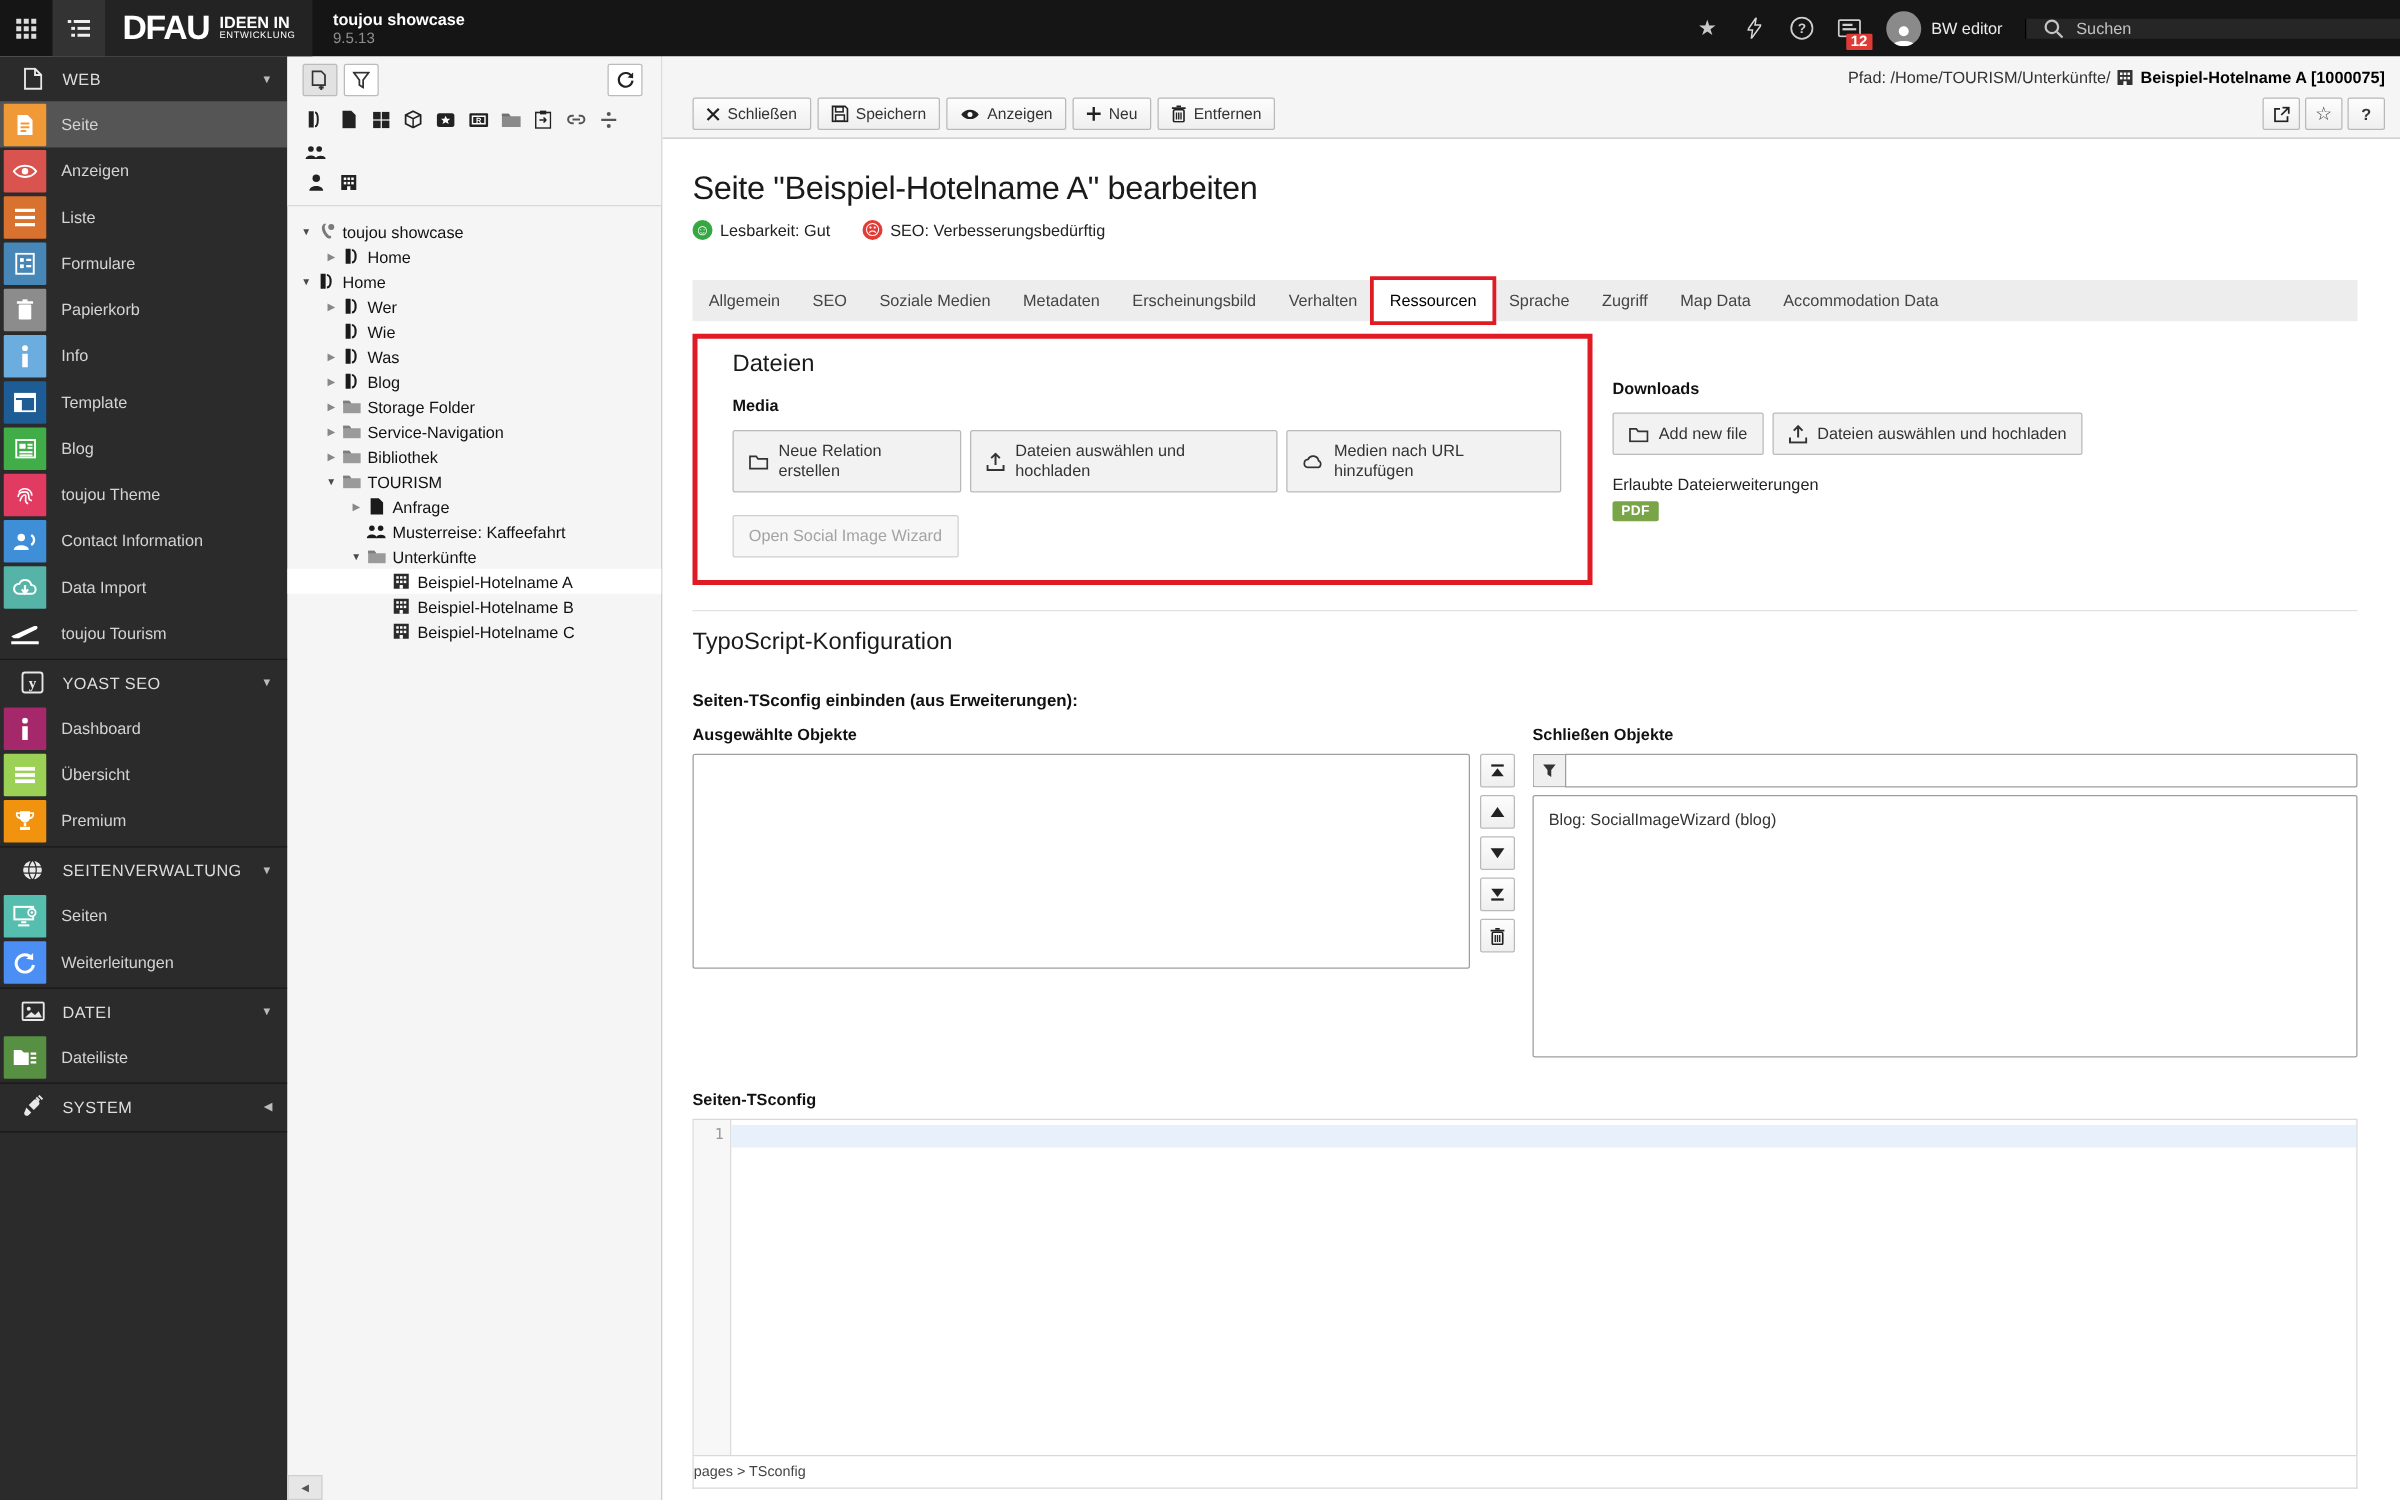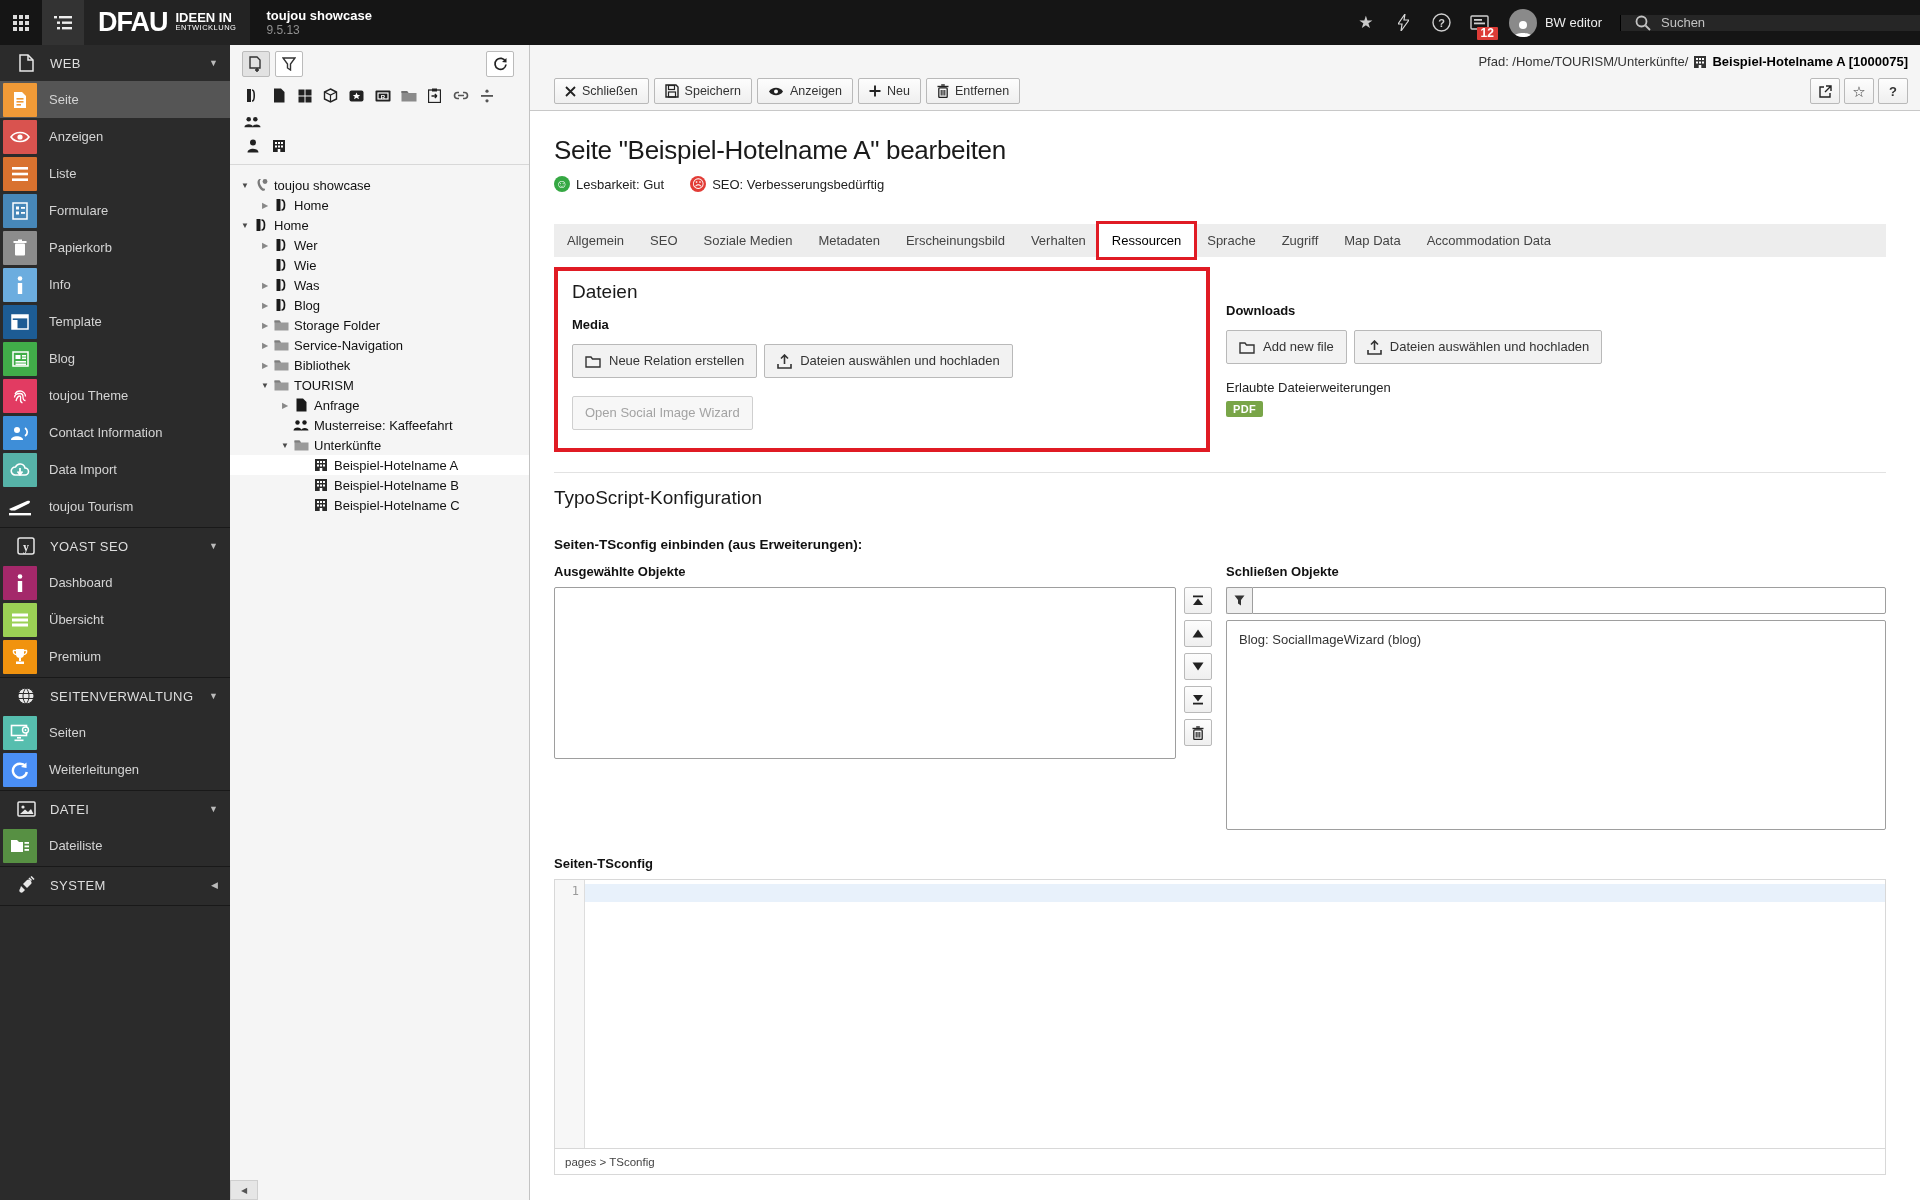--- a/index.html
+++ b/index.html
@@ -75,21 +75,21 @@
   .statusrow { margin-top:10px; display:flex; align-items:center; gap:26px; font-size:13px; color:#222; }
   .statusitem { display:flex; align-items:center; gap:6px; }
   .face { width:16px; height:16px; border-radius:50%; color:#fff; font-size:12px; line-height:16px; text-align:center; }
   .face-good { background:#35a843; }
   .face-bad { background:#e23c36; }
 
   .tabs { margin-top:32px; background:#ededed; display:flex; align-items:stretch; height:33px; }
   .tab { display:flex; align-items:center; padding:0 13px; font-size:13px; color:#444; cursor:pointer; }
   .tab.active { background:#fff; color:#000; outline:3px solid #e01b24; outline-offset:0; z-index:2; }
 
-  .redbox { margin-top:10px; width:656px; border:4px solid #e01b24; padding:10px 14px 18px 14px; }
+  .redbox { margin-top:10px; width:720px; border:4px solid #e01b24; padding:10px 14px 18px 28px; }
   .filesrow { display:flex; }
   .h2like { font-size:19px; font-weight:400; color:#1a1a1a; }
   .lbl-bold { font-size:13px; font-weight:bold; color:#111; margin-top:14px; }
   .btnrow { display:flex; margin-top:12px; }
   .fbtn { display:inline-flex; align-items:center; gap:8px; font-size:13px; color:#333; background:#f2f2f2; border:1px solid #b9b9b9; border-radius:2px; padding:8px 12px; margin-right:7px; cursor:pointer; line-height:16px; }
   .fbtn.disabled { color:#a3a3a3; background:#f7f7f7; border-color:#cfcfcf; cursor:default; }
   .downloads { margin-left:16px; padding-top:46px; }
   .extlabel { font-size:13px; color:#222; margin-top:16px; }
   .pdfbadge { display:inline-block; margin-top:6px; background:#79a548; color:#fff; font-size:11px; font-weight:bold; padding:2px 7px; border-radius:2px; letter-spacing:.3px; }
 
@@ -106,21 +106,21 @@
   .filterbtn { width:26px; border:1px solid #9e9e9e; border-right:none; border-radius:2px 0 0 2px; background:#efefef; display:flex; align-items:center; justify-content:center; cursor:pointer; }
   .filterinput { flex:1; border:1px solid #9e9e9e; border-radius:0 2px 2px 0; font-size:13px; padding:0 8px; font-family:"Liberation Sans", sans-serif; background:#fff; }
   .lb-right { height:210px; margin-top:6px; padding-top:8px; }
   .lb-item { font-size:13px; color:#333; padding:3px 12px; cursor:pointer; }
 
   .tslabel { margin-top:26px; }
   .editor { margin-top:8px; border:1px solid #d8d8d8; height:270px; display:flex; position:relative; background:#fff; }
   .gutter { width:30px; background:#f7f7f7; border-right:1px solid #ddd; text-align:right; padding:4px 5px 0 0; font-family:"DejaVu Sans Mono", monospace; font-size:12px; color:#9a9a9a; }
   .codearea { flex:1; padding-top:4px; cursor:text; }
   .activeline { height:18px; background:#e8f1fb; }
-  .edfooter { border:1px solid #d8d8d8; border-top:none; height:26px; display:flex; align-items:center; padding-left:10px; font-size:11.5px; color:#444; background:#fff; }
+  .edfooter { border:1px solid #d8d8d8; border-top:none; height:26px; display:flex; align-items:center; font-size:11.5px; color:#444; background:#fff; }
 
   .recfooter { display:flex; justify-content:flex-end; align-items:center; gap:6px; margin-top:34px; font-size:13px; color:#333; }
   .recfooter b { color:#111; }
 
   svg { display:block; }
 </style>
 </head>
 <body>
 
 <div class="app">
@@ -906,20 +906,26 @@
                   <path d="M1 2 H6 L7.5 4 H15 V12 H1 Z" fill="none" stroke="#333" stroke-width="1.4"></path>
                 </svg>
               <span>Neue Relation erstellen</span>
             </span>
             <span class="fbtn">
               <svg width="15" height="15" viewBox="0 0 15 15">
                   <path d="M7.5 10 V1 M4 4.5 L7.5 1 L11 4.5" fill="none" stroke="#333" stroke-width="1.6"></path>
                   <path d="M1 10 V14 H14 V10" fill="none" stroke="#333" stroke-width="1.6"></path>
                 </svg>
               <span>Dateien auswählen und hochladen</span>
+            </span>
+            <span class="fbtn">
+              <svg width="17" height="12" viewBox="0 0 17 12">
+                  <path d="M4 11 A3.3 3.3 0 0 1 4.5 4.5 A4.5 4.5 0 0 1 13 5.5 A3 3 0 0 1 13 11 Z" fill="none" stroke="#333" stroke-width="1.4"></path>
+                </svg>
+              <span>Medien nach URL hinzufügen</span>
             </span>
           </div>
           <div class="btnrow" style="margin-top:18px;">
             <span class="fbtn disabled">
               <span>Open Social Image Wizard</span>
             </span>
           </div>
         </div>
 
         <div class="downloads">

